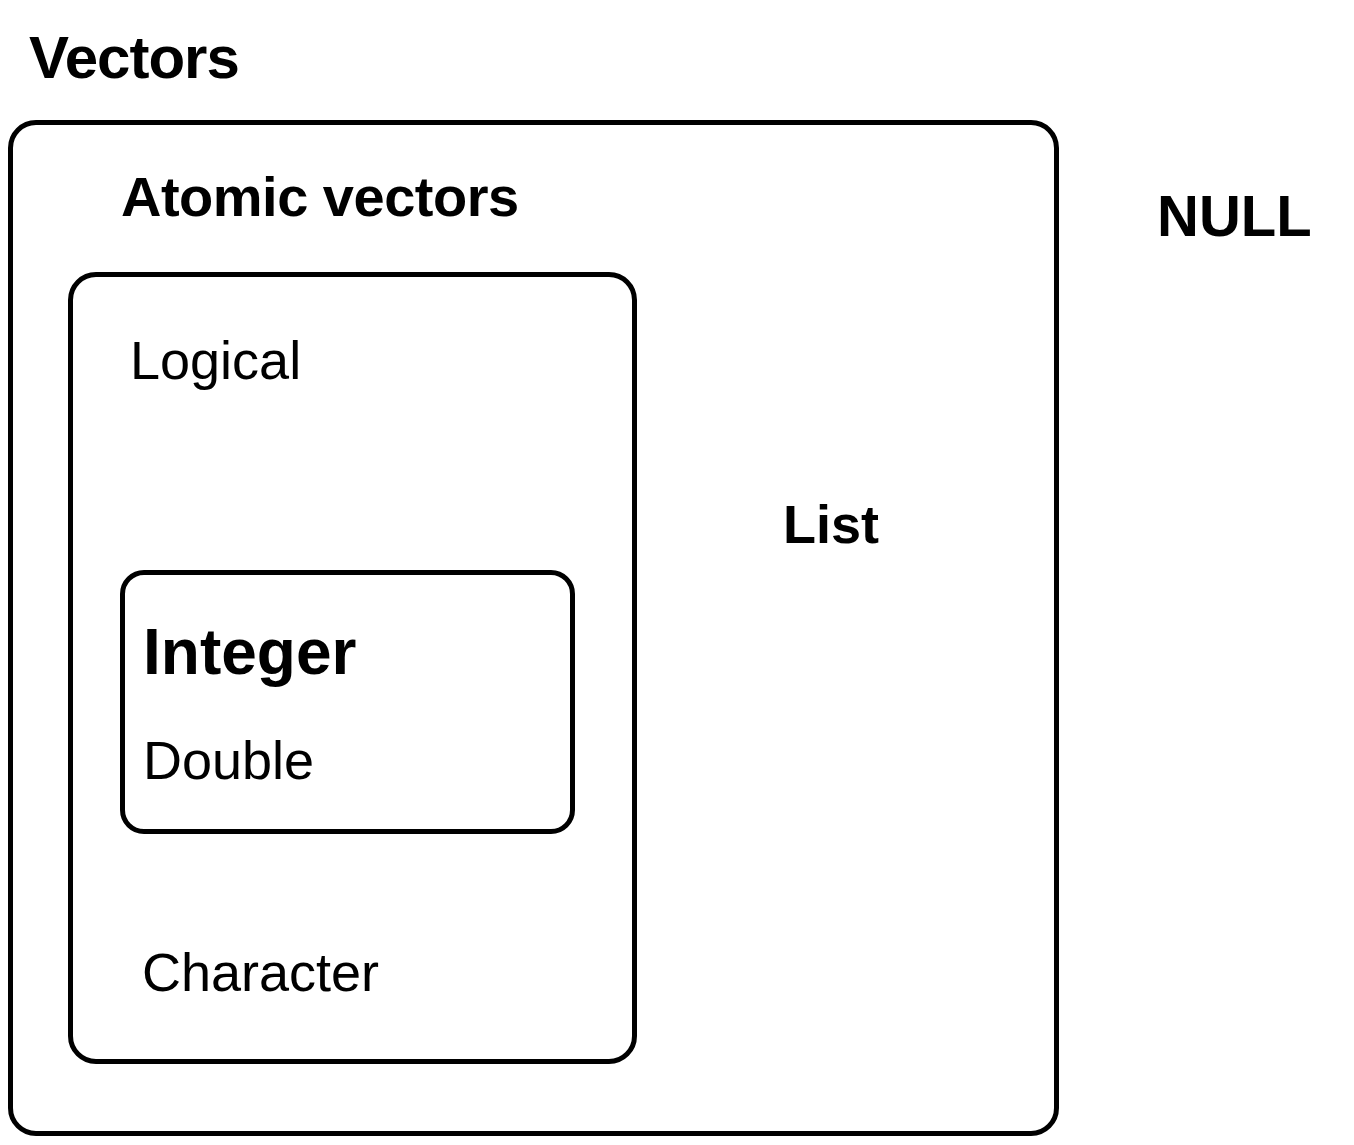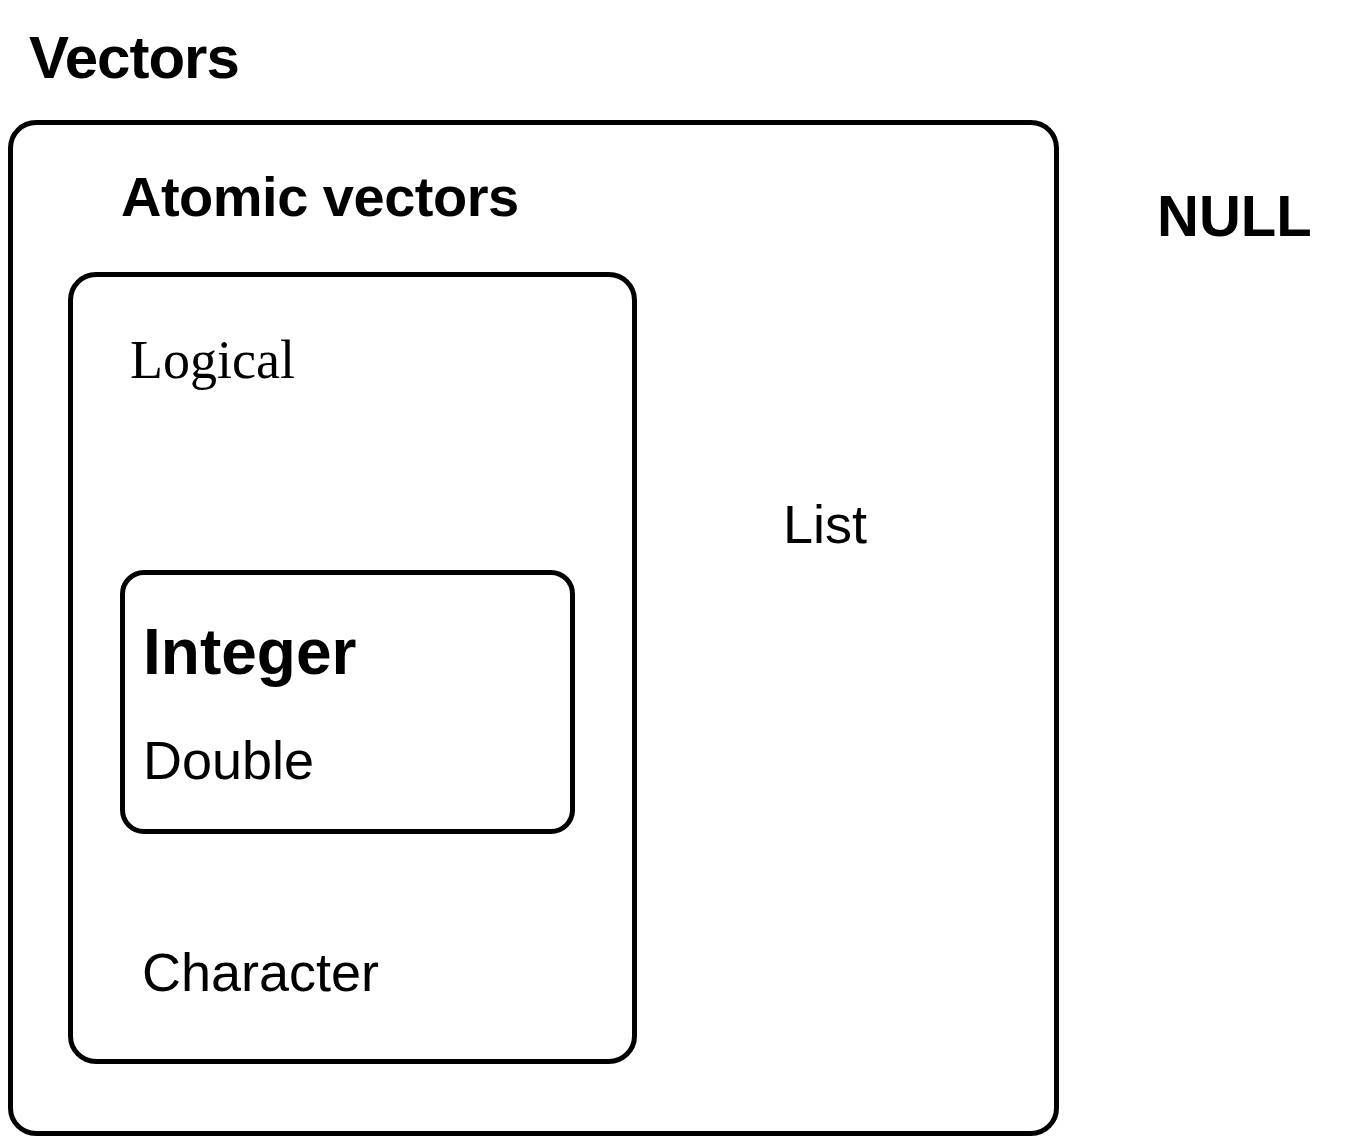--- a/index.html
+++ b/index.html
@@ -48,21 +48,20 @@
     font-size: 56px;
     font-weight: bold;
     letter-spacing: -0.5px;
     margin-left: 10px;
   }
   .label-logical {
     left: 130px;
     top: 333px;
     font-size: 54px;
     font-weight: normal;
-    font-family: Liberation Serif, serif;
   }
   .label-numeric {
     left: 144px;
     top: 497px;
     font-size: 54px;
     font-weight: bold;
     letter-spacing: -0.5px;
   }
   .label-integer {
     left: 143px;
@@ -79,21 +78,21 @@
   .label-character {
     left: 142px;
     top: 945px;
     font-size: 54px;
     font-weight: normal;
   }
   .label-list {
     left: 783px;
     top: 497px;
     font-size: 54px;
-    font-weight: normal;
+    font-weight: bold;
   }
 
   
   .box {
     position: absolute;
     box-sizing: border-box;
     border: 5px solid #000000;
     background: transparent;
   }
   .box-vectors {

